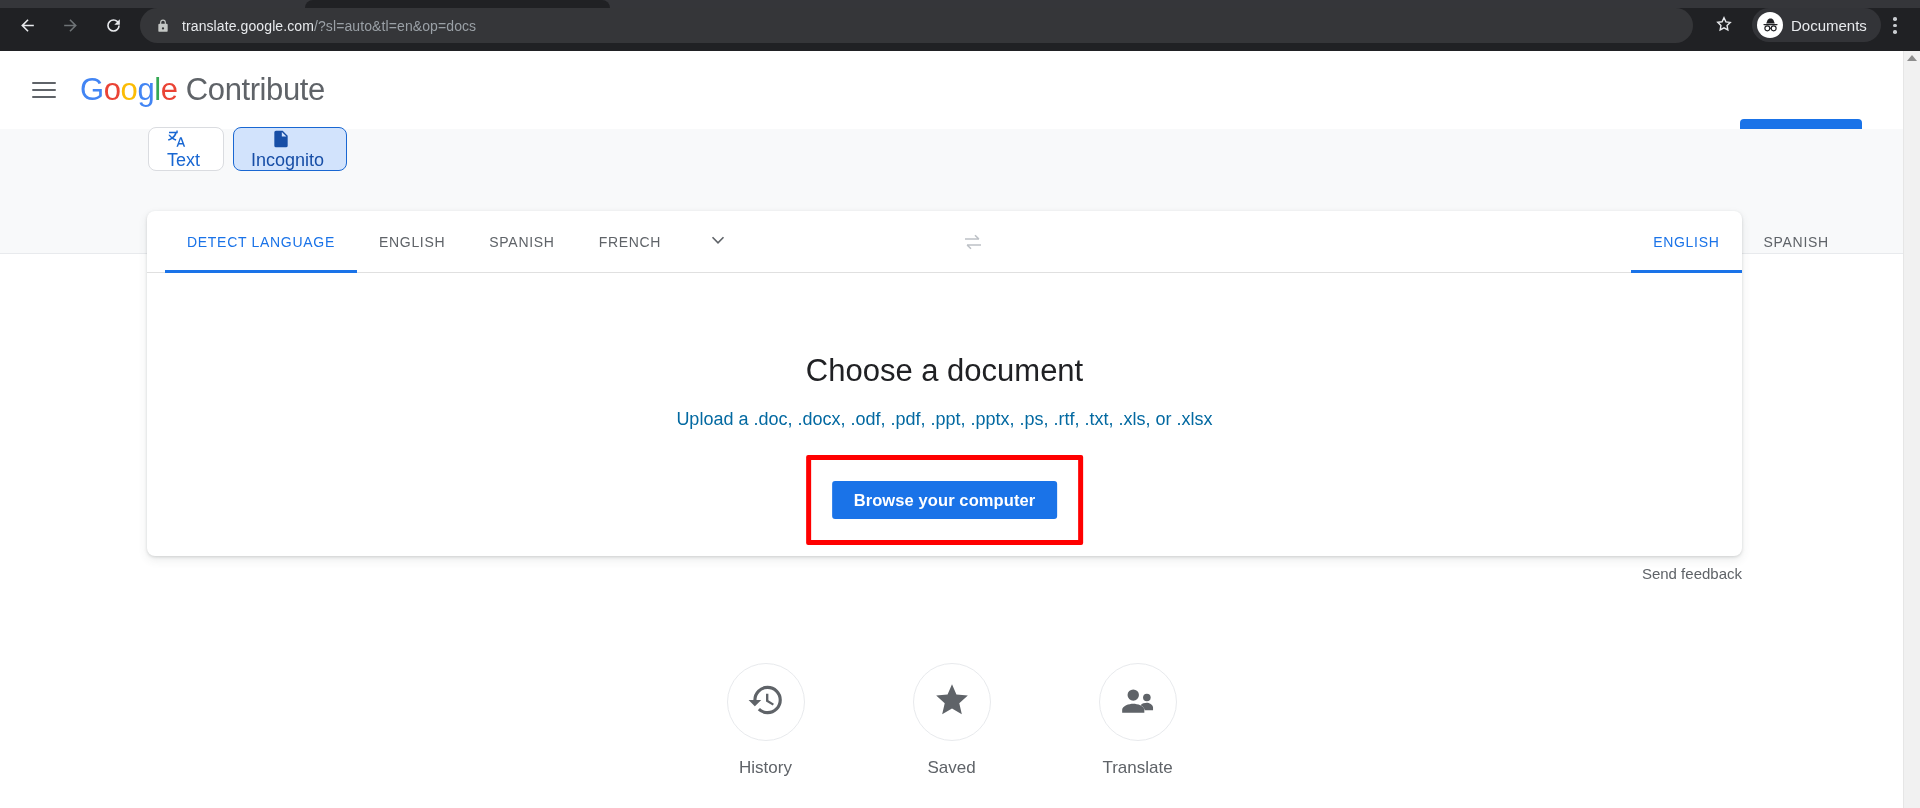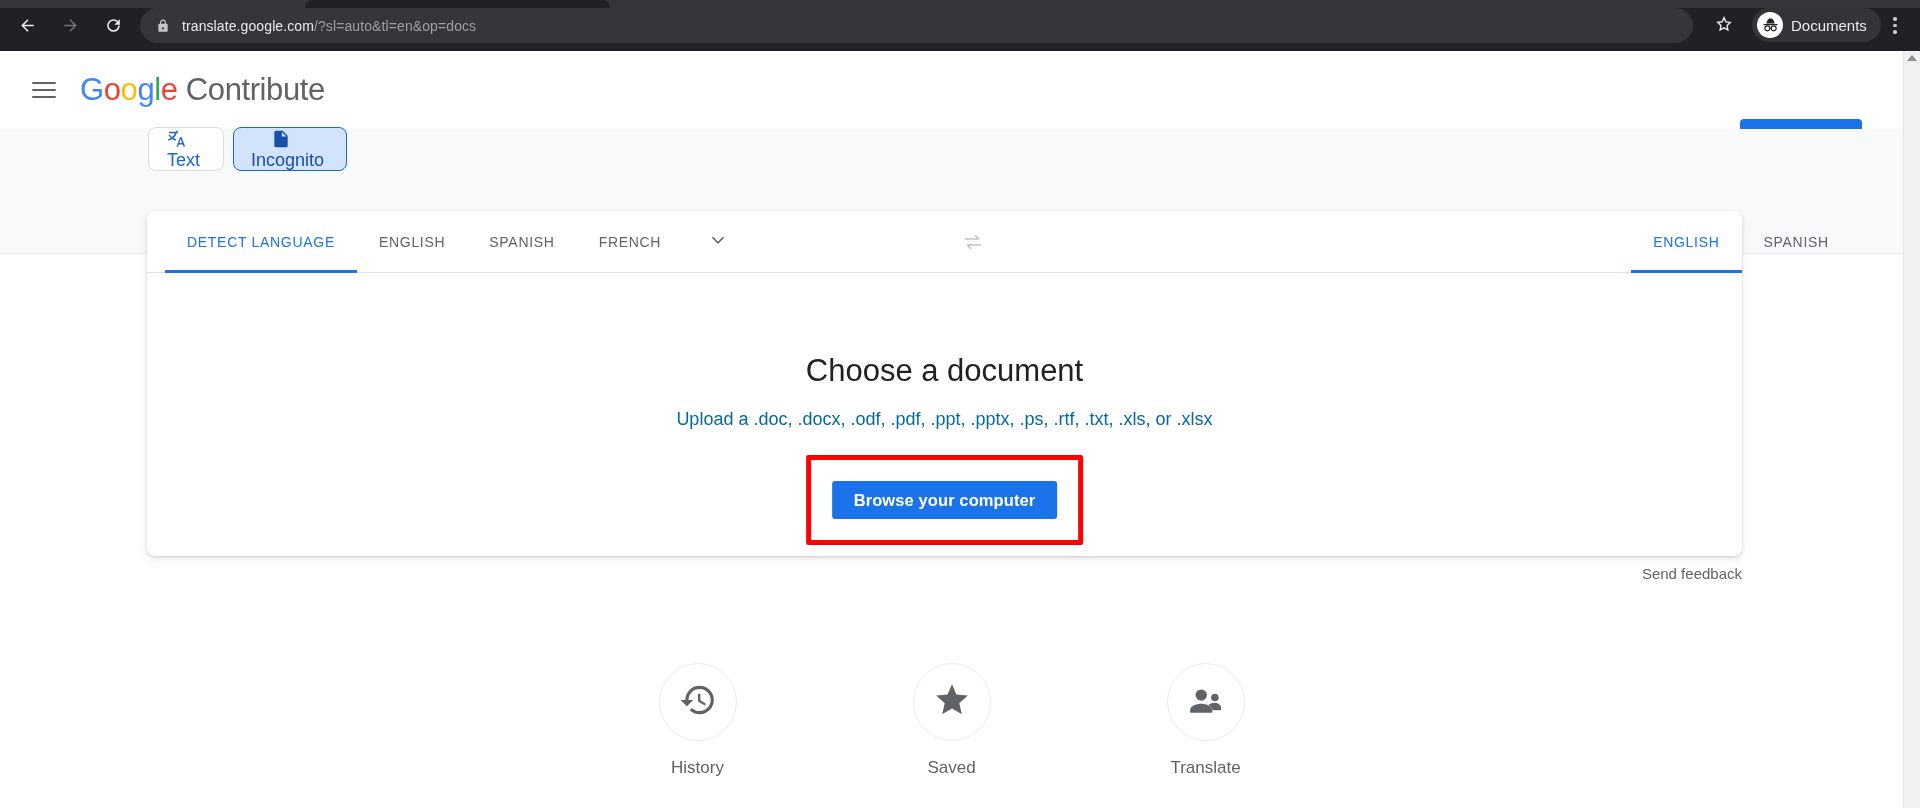--- a/index.html
+++ b/index.html
@@ -298,21 +298,21 @@
     font-size: 15px;
     color: #5f6368;
     cursor: pointer;
     white-space: nowrap;
   }
 
   
   .shortcuts {
     position: absolute; top: 612px; left: 0;
     width: 1903px;
-    display: flex; justify-content: center; gap: 118px;
+    display: flex; justify-content: center; gap: 50px;
   }
   .shortcut {
     width: 136px;
     display: flex; flex-direction: column; align-items: center;
     cursor: pointer;
   }
   .shortcut-circle {
     width: 78px; height: 78px;
     border-radius: 50%;
     border: 1px solid #e8eaed;

